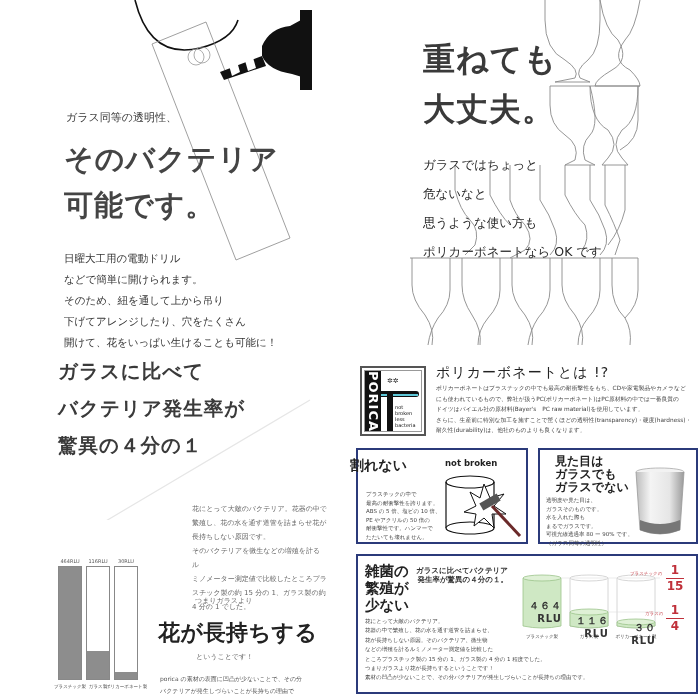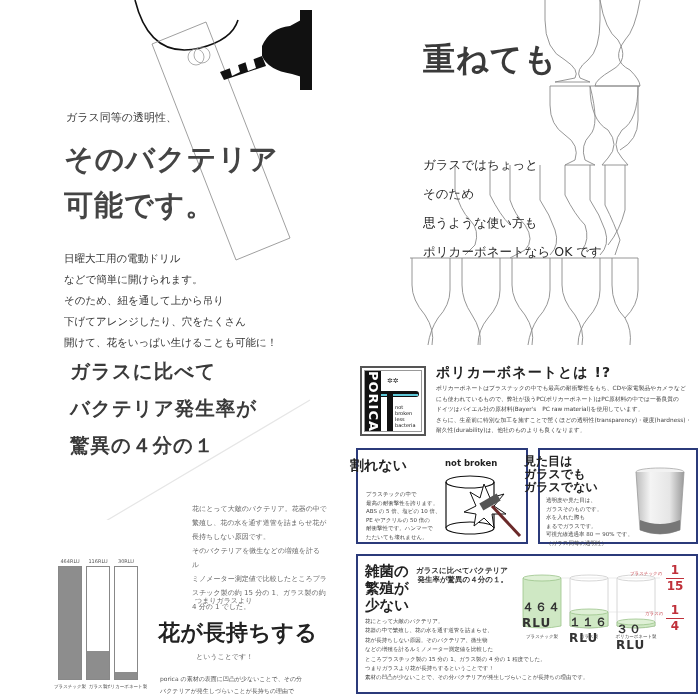--- a/index.html
+++ b/index.html
@@ -4,21 +4,21 @@
 <style>
   * { box-sizing: border-box; margin: 0; padding: 0; }
   html, body { width: 700px; height: 700px; background: #ffffff; overflow: hidden; }
   body { position: relative; font-family: "DejaVu Sans", "Liberation Sans", sans-serif; color: #3a3a3a; }
   .abs { position: absolute; }
 
   
   .tl-sub { left: 66px; top: 110px; font-size: 11px; color: #3a3a3a; }
   .tl-title { left: 64px; top: 136px; font-size: 29px; font-weight: bold; line-height: 46px; color: #444; letter-spacing: 1px; }
   .tl-body { left: 64px; top: 248px; font-size: 10.5px; line-height: 21px; color: #333; }
-  .tl-head2 { left: 70px; top: 353px; font-size: 19.5px; line-height: 37px; font-weight: bold; color: #3a3a3a; letter-spacing: 1px; }
+  .tl-head2 { left: 58px; top: 353px; font-size: 19.5px; line-height: 37px; font-weight: bold; color: #3a3a3a; letter-spacing: 1px; }
 
   
   .bl-text { left: 160px; top: 502px; font-size: 7px; line-height: 14px; color: #666; width: 135px; margin-left: 32px; }
   .bl-mid { left: 195px; top: 596px; font-size: 7px; color: #666; }
   .bl-big { left: 158px; top: 618px; font-size: 22px; font-weight: bold; color: #222; letter-spacing: 0.5px; }
   .bl-sub { left: 196px; top: 652px; font-size: 7px; color: #666; }
   .bl-foot { left: 160px; top: 673px; font-size: 6px; line-height: 12px; color: #555; width: 145px; }
 
   .bars { left: 55px; top: 556px; width: 90px; height: 144px; }
   .bar-col { position: absolute; top: 0; width: 24px; text-align: center; }
@@ -34,41 +34,41 @@
   
   .porica-logo { left: 360px; top: 366px; width: 66px; height: 70px; border: 2px solid #555; background: #fff; padding: 2px; }
   .porica-inner { position: relative; width: 100%; height: 100%; border: 1px solid #999; }
   .porica-word { position: absolute; left: 0; top: 0; width: 16px; height: 100%; background: #111; color: #fff; font-weight: bold; font-size: 13px; writing-mode: vertical-rl; text-align: center; letter-spacing: 1px; line-height: 16px; }
   .porica-bar { position: absolute; left: 16px; top: 20px; right: 2px; height: 6px; background: #111; border-radius: 0 3px 3px 0; }
   .porica-water { position: absolute; left: 16px; top: 23px; right: 3px; height: 2px; background: #5ec7d8; }
   .porica-stem { position: absolute; left: 22px; top: 20px; width: 6px; bottom: 0; background: #111; }
   .porica-tag { position: absolute; left: 30px; bottom: 3px; font-size: 5px; line-height: 6px; color: #111; }
   .porica-sparkle { position: absolute; left: 22px; top: 6px; font-size: 7px; color: #222; }
 
-  .pc-title { left: 436px; top: 364px; font-size: 14px; font-weight: bold; color: #222; letter-spacing: 1px; }
+  .pc-title { left: 436px; top: 364px; font-size: 14px; font-weight: normal; color: #222; letter-spacing: 1px; }
   .pc-body { left: 436px; top: 383px; font-size: 5.8px; line-height: 10.6px; color: #444; width: 262px; }
 
   
   .card { border: 2px solid #2b3a7a; background: #fff; }
   .card1 { left: 356px; top: 448px; width: 172px; height: 96px; }
   .card2 { left: 538px; top: 448px; width: 160px; height: 96px; }
   .card3 { left: 356px; top: 554px; width: 342px; height: 140px; }
 
   .c1-title { left: 350px; top: 457px; font-size: 14px; font-weight: bold; color: #222; }
   .c1-en { left: 445px; top: 458px; font-size: 8.5px; font-weight: bold; color: #222; }
   .c1-body { left: 366px; top: 490px; font-size: 5.5px; line-height: 8.6px; color: #444; width: 80px; }
 
-  .c2-title { left: 524px; top: 455px; font-size: 12px; line-height: 13px; font-weight: bold; color: #222; }
+  .c2-title { left: 555px; top: 455px; font-size: 12px; line-height: 13px; font-weight: bold; color: #222; }
   .c2-body { left: 546px; top: 496px; font-size: 5.5px; line-height: 8.6px; color: #444; width: 90px; }
 
   .c3-title { left: 365px; top: 563px; font-size: 14.5px; line-height: 17px; font-weight: bold; color: #222; }
   .c3-head { left: 416px; top: 566px; font-size: 7.5px; line-height: 9px; font-weight: bold; color: #333; text-align: right; }
   .c3-body { left: 365px; top: 617px; font-size: 5.5px; line-height: 9.4px; color: #444; width: 250px; }
   .cyl-lbl { position: absolute; font-size: 4.5px; color: #333; white-space: nowrap; text-align: center; width: 60px; }
-  .cyl-val { position: absolute; font-size: 12px; color: #333; font-weight: bold; letter-spacing: 1px; text-align: left; width: 40px; }
+  .cyl-val { position: absolute; font-size: 10px; color: #333; font-weight: bold; letter-spacing: 1px; text-align: right; width: 40px; }
   .frac-lbl { position: absolute; font-size: 4.5px; color: #c0303a; white-space: nowrap; }
   .frac { position: absolute; color: #c0303a; font-weight: bold; font-size: 12px; text-align: center; width: 18px; line-height: 13px; }
   .frac .ln { display: block; height: 1px; background: #c0303a; margin: 1px 0; }
 </style>
 </head>
 <body>
 
 <svg class="abs" style="left:0;top:0" width="350" height="520">
 
   <path d="M135 0 Q 150 60 200 48 Q 232 40 238 20" fill="none" stroke="#111" stroke-width="1.6"></path>
@@ -178,24 +178,25 @@
     <path d="M200 258 L200 290 Q200 305 188 318 Q180 330 178 345"></path>
     <path d="M212 258 L212 285 Q212 300 225 315 Q235 330 232 345"></path>
     <path d="M250 258 L250 290 Q250 305 238 318 Q228 330 228 345"></path>
     <path d="M262 258 L262 285 Q262 305 275 318 Q282 330 280 345"></path>
     <path d="M288 258 L288 290 Q288 305 275 318"></path>
   </g>
 </svg>
 
 <div class="abs rt-title">
   <div>重ねても</div>
+  <div>大丈夫。</div>
 </div>
 <div class="abs rt-body">
   <div>ガラスではちょっと</div>
-  <div>そのため</div>
+  <div>危ないなと</div>
   <div>思うような使い方も</div>
   <div>ポリカーボネートなら OK です</div>
 </div>
 
 <div class="abs porica-logo">
   <div class="porica-inner">
     <div class="porica-word">PORICA</div>
     <div class="porica-sparkle">✲✲</div>
     <div class="porica-bar"></div>
     <div class="porica-water"></div>

